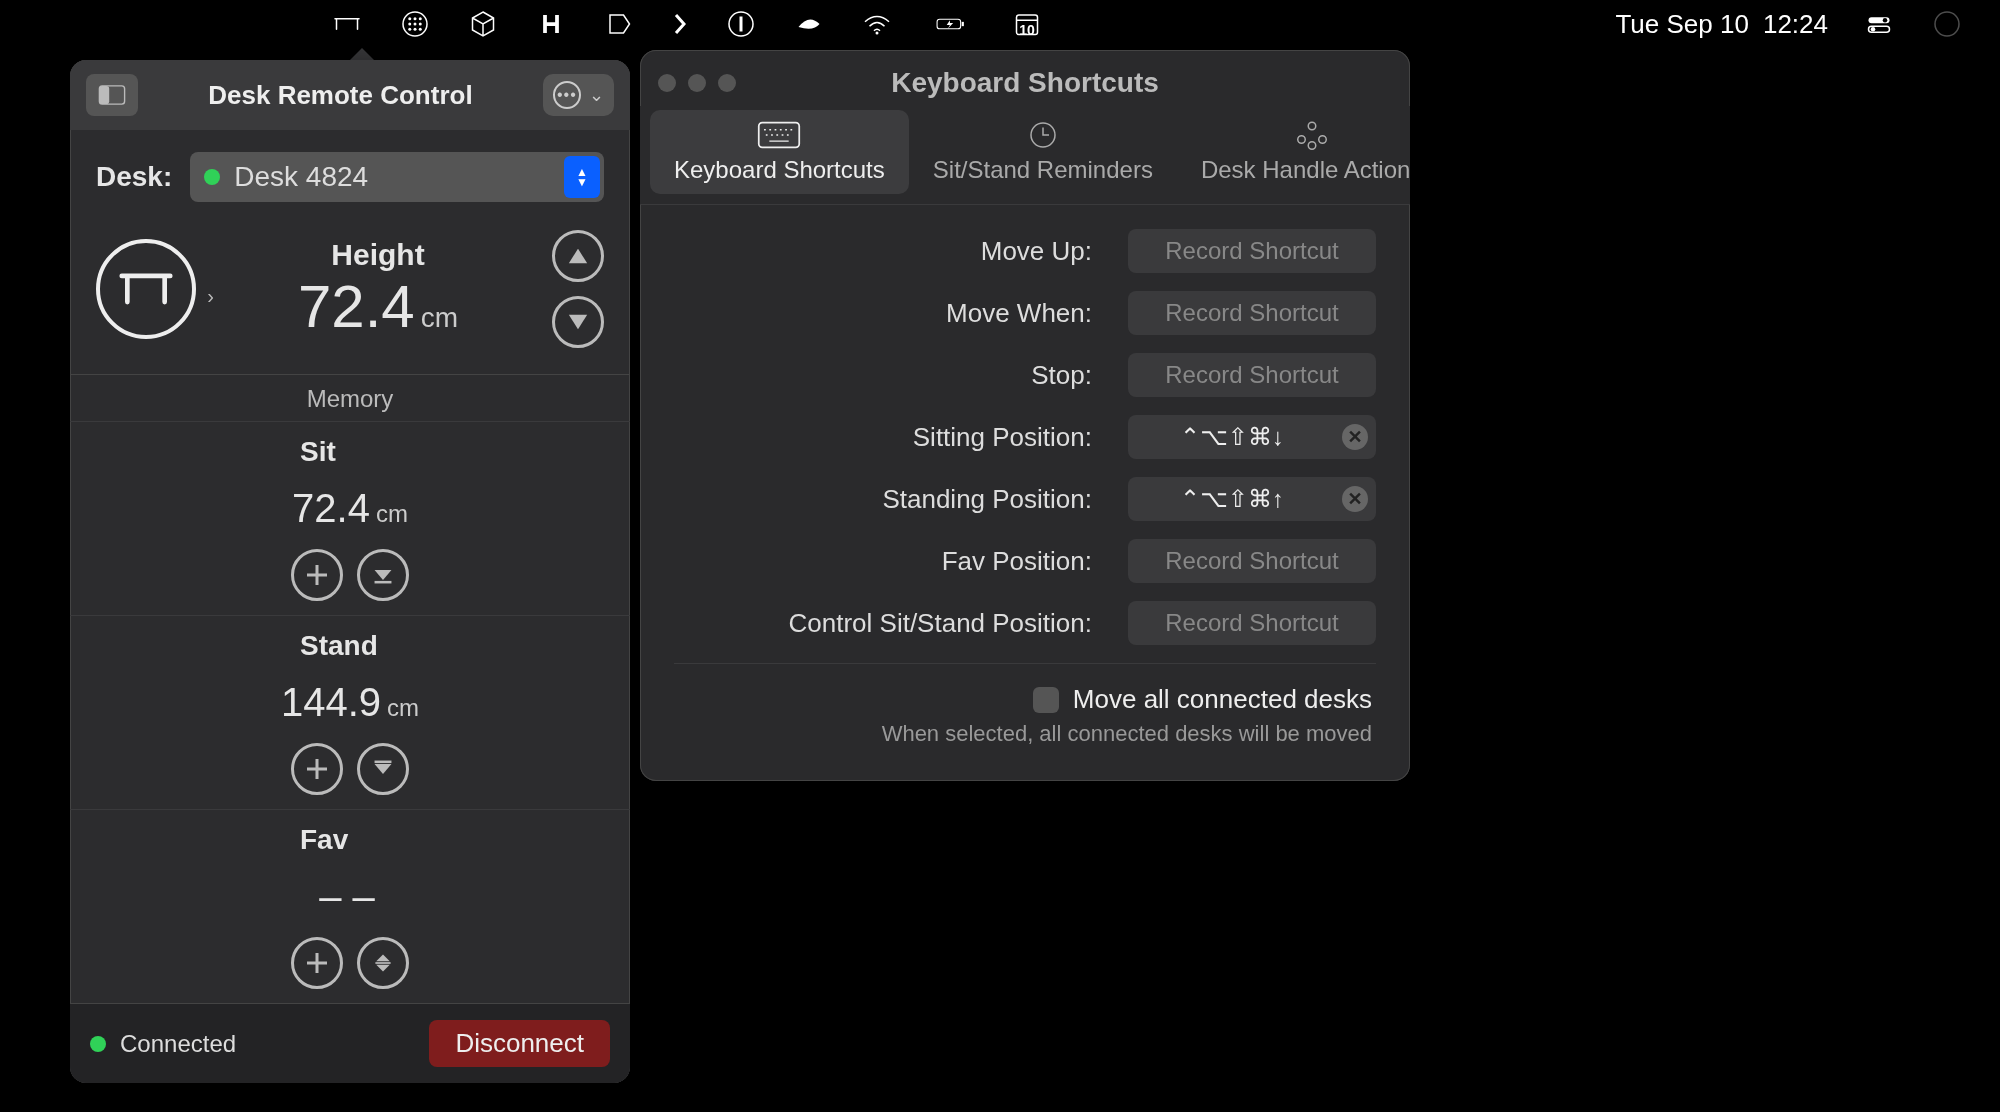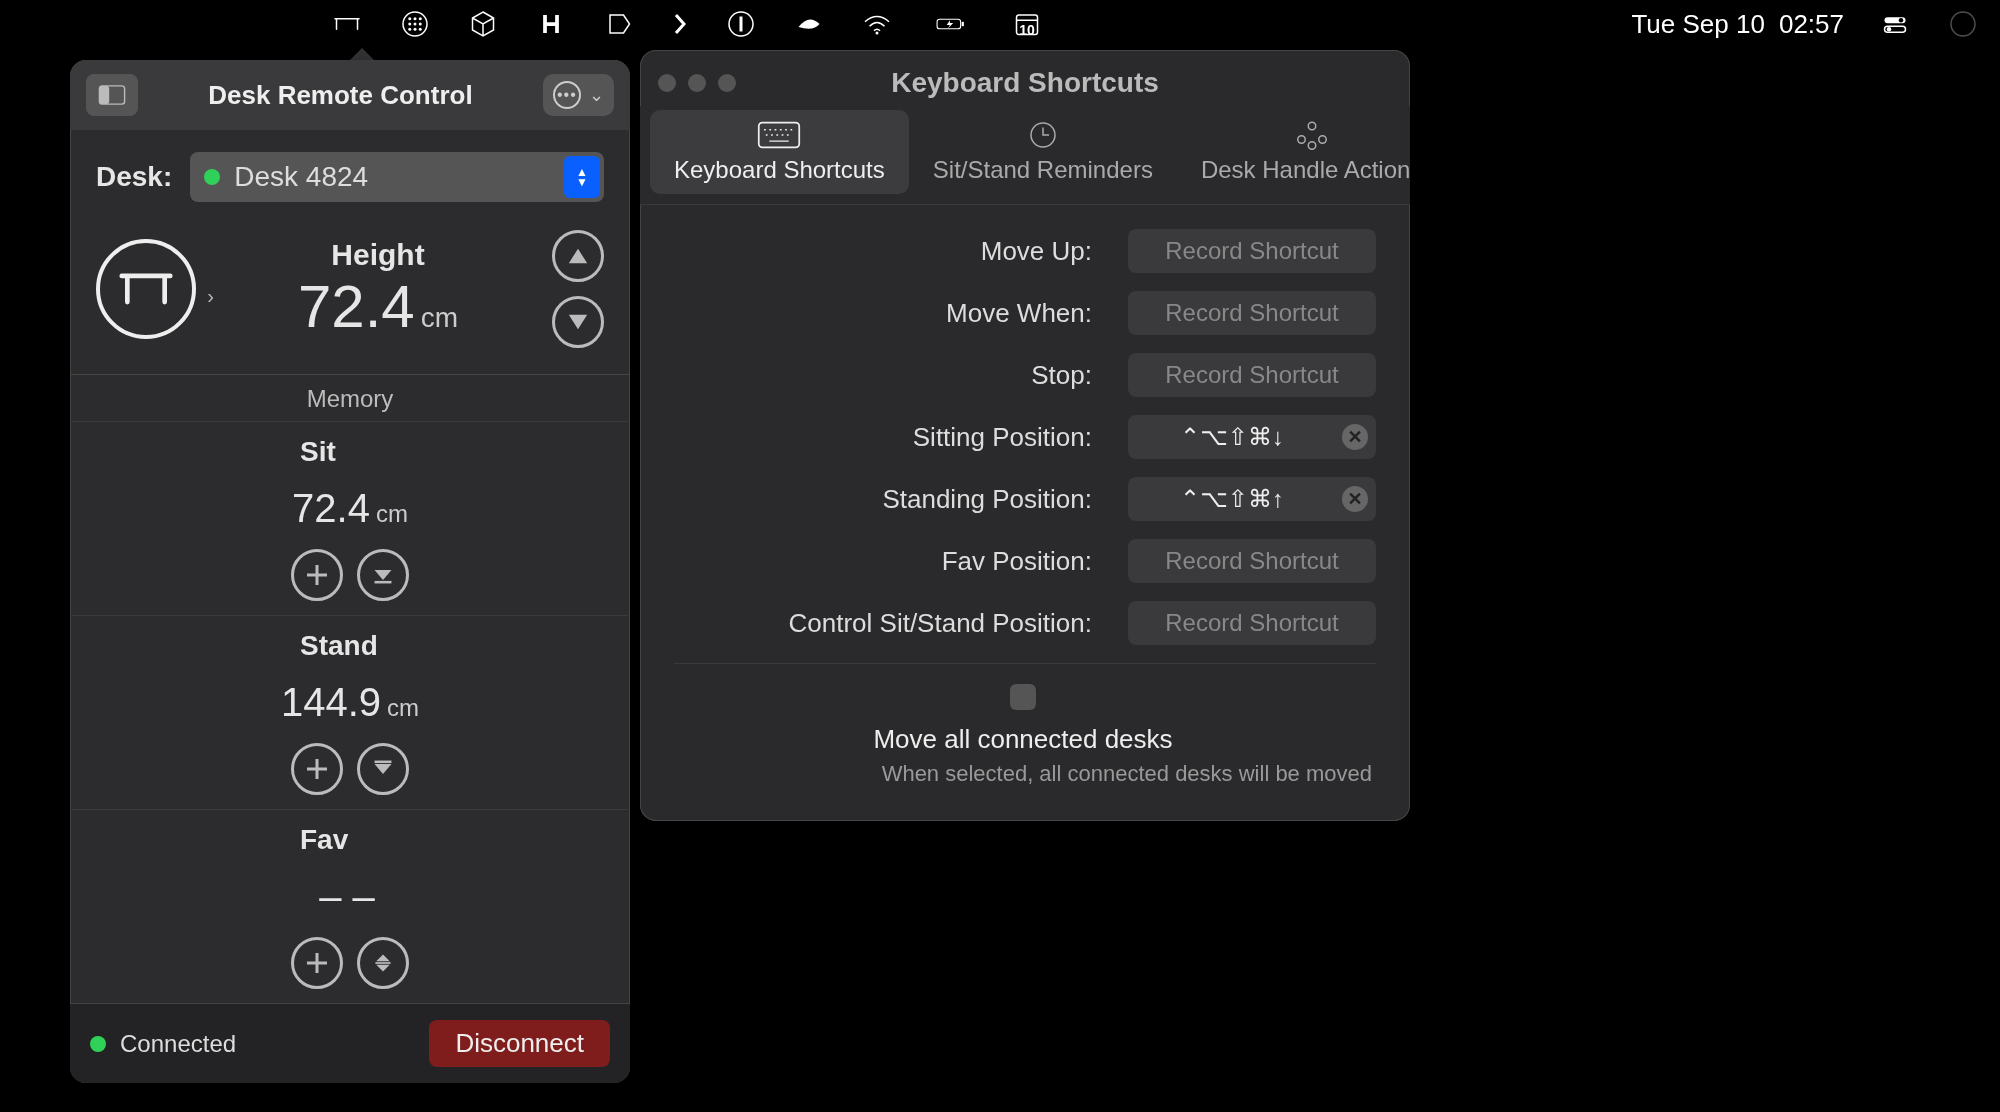--- a/index.html
+++ b/index.html
@@ -8,21 +8,21 @@
     font-family: -apple-system, BlinkMacSystemFont, "Segoe UI", Helvetica, Arial, sans-serif;
     color: #e6e6e6;
     width: 2000px;
     height: 1112px;
     overflow: hidden;
     position: relative;
   }
 
   
   .menubar {
-    position: absolute; top: 0; left: 0; right: 0;
+    position: absolute; top: 0; left: 0; right: 16px;
     height: 48px;
     display: flex;
     align-items: center;
     padding: 0 20px 0 330px;
     gap: 34px;
     color: #fff;
   }
   .menubar .mb-icon { width: 34px; height: 34px; display:flex; align-items:center; justify-content:center; }
   .menubar .mb-icon svg { width: 30px; height: 30px; stroke:#fff; fill:none; stroke-width:2; }
   .menubar .clock { margin-left: auto; font-size: 26px; font-weight: 500; white-space: nowrap; display:flex; gap:14px;}
@@ -162,21 +162,21 @@
     font-size:24px;color:#888;position:relative;
   }
   .shortcut-field.assigned{color:#eee;justify-content:center;padding-right:40px;}
   .clear-x{
     position:absolute;right:8px;top:50%;transform:translateY(-50%);
     width:26px;height:26px;border-radius:50%;background:#666;
     display:flex;align-items:center;justify-content:center;color:#222;font-size:18px;font-weight:700;cursor:pointer;
   }
 
   .kb-divider{border-top:1px solid #3a3a3c;margin:14px 0 20px;}
-  .kb-check-row{display:flex;align-items:center;justify-content:flex-end;gap:14px;font-size:26px;color:#eee;padding-right:4px;flex-direction:column;}
+  .kb-check-row{display:flex;align-items:center;justify-content:flex-end;gap:14px;font-size:26px;color:#eee;padding-right:4px;}
   .kb-check{width:26px;height:26px;border-radius:6px;background:#555;}
   .kb-help{text-align:right;color:#999;font-size:22px;margin-top:6px;padding-right:4px;padding-bottom:24px;}
 
 </style>
 </head>
 <body>
 
 <div class="menubar">
   <div class="mb-icon">
     <svg viewBox="0 0 40 30">
@@ -245,21 +245,21 @@
   </div>
   <div class="mb-icon" style="position:relative;width:38px">
     <svg viewBox="0 0 40 40">
         <rect x="6" y="8" width="28" height="26" rx="3"></rect>
         <path d="M6 15 H34"></path>
       </svg>
     <span style="position:absolute;bottom:3px;left:0;right:0;text-align:center;font-size:14px;color:#fff;font-weight:600">10</span>
   </div>
   <div class="clock">
     <span>Tue Sep 10</span>
-    <span>02:57</span>
+    <span>12:24</span>
   </div>
   <div class="mb-icon">
     <svg viewBox="0 0 40 30">
         <rect x="6" y="6" width="28" height="8" rx="4" fill="#fff" stroke="none"></rect>
         <rect x="6" y="18" width="28" height="8" rx="4"></rect>
         <circle cx="28" cy="10" r="3" fill="#000" stroke="none"></circle>
         <circle cx="12" cy="22" r="3" fill="#fff" stroke="none"></circle>
       </svg>
   </div>
   <div class="mb-icon" style="opacity:.3">

